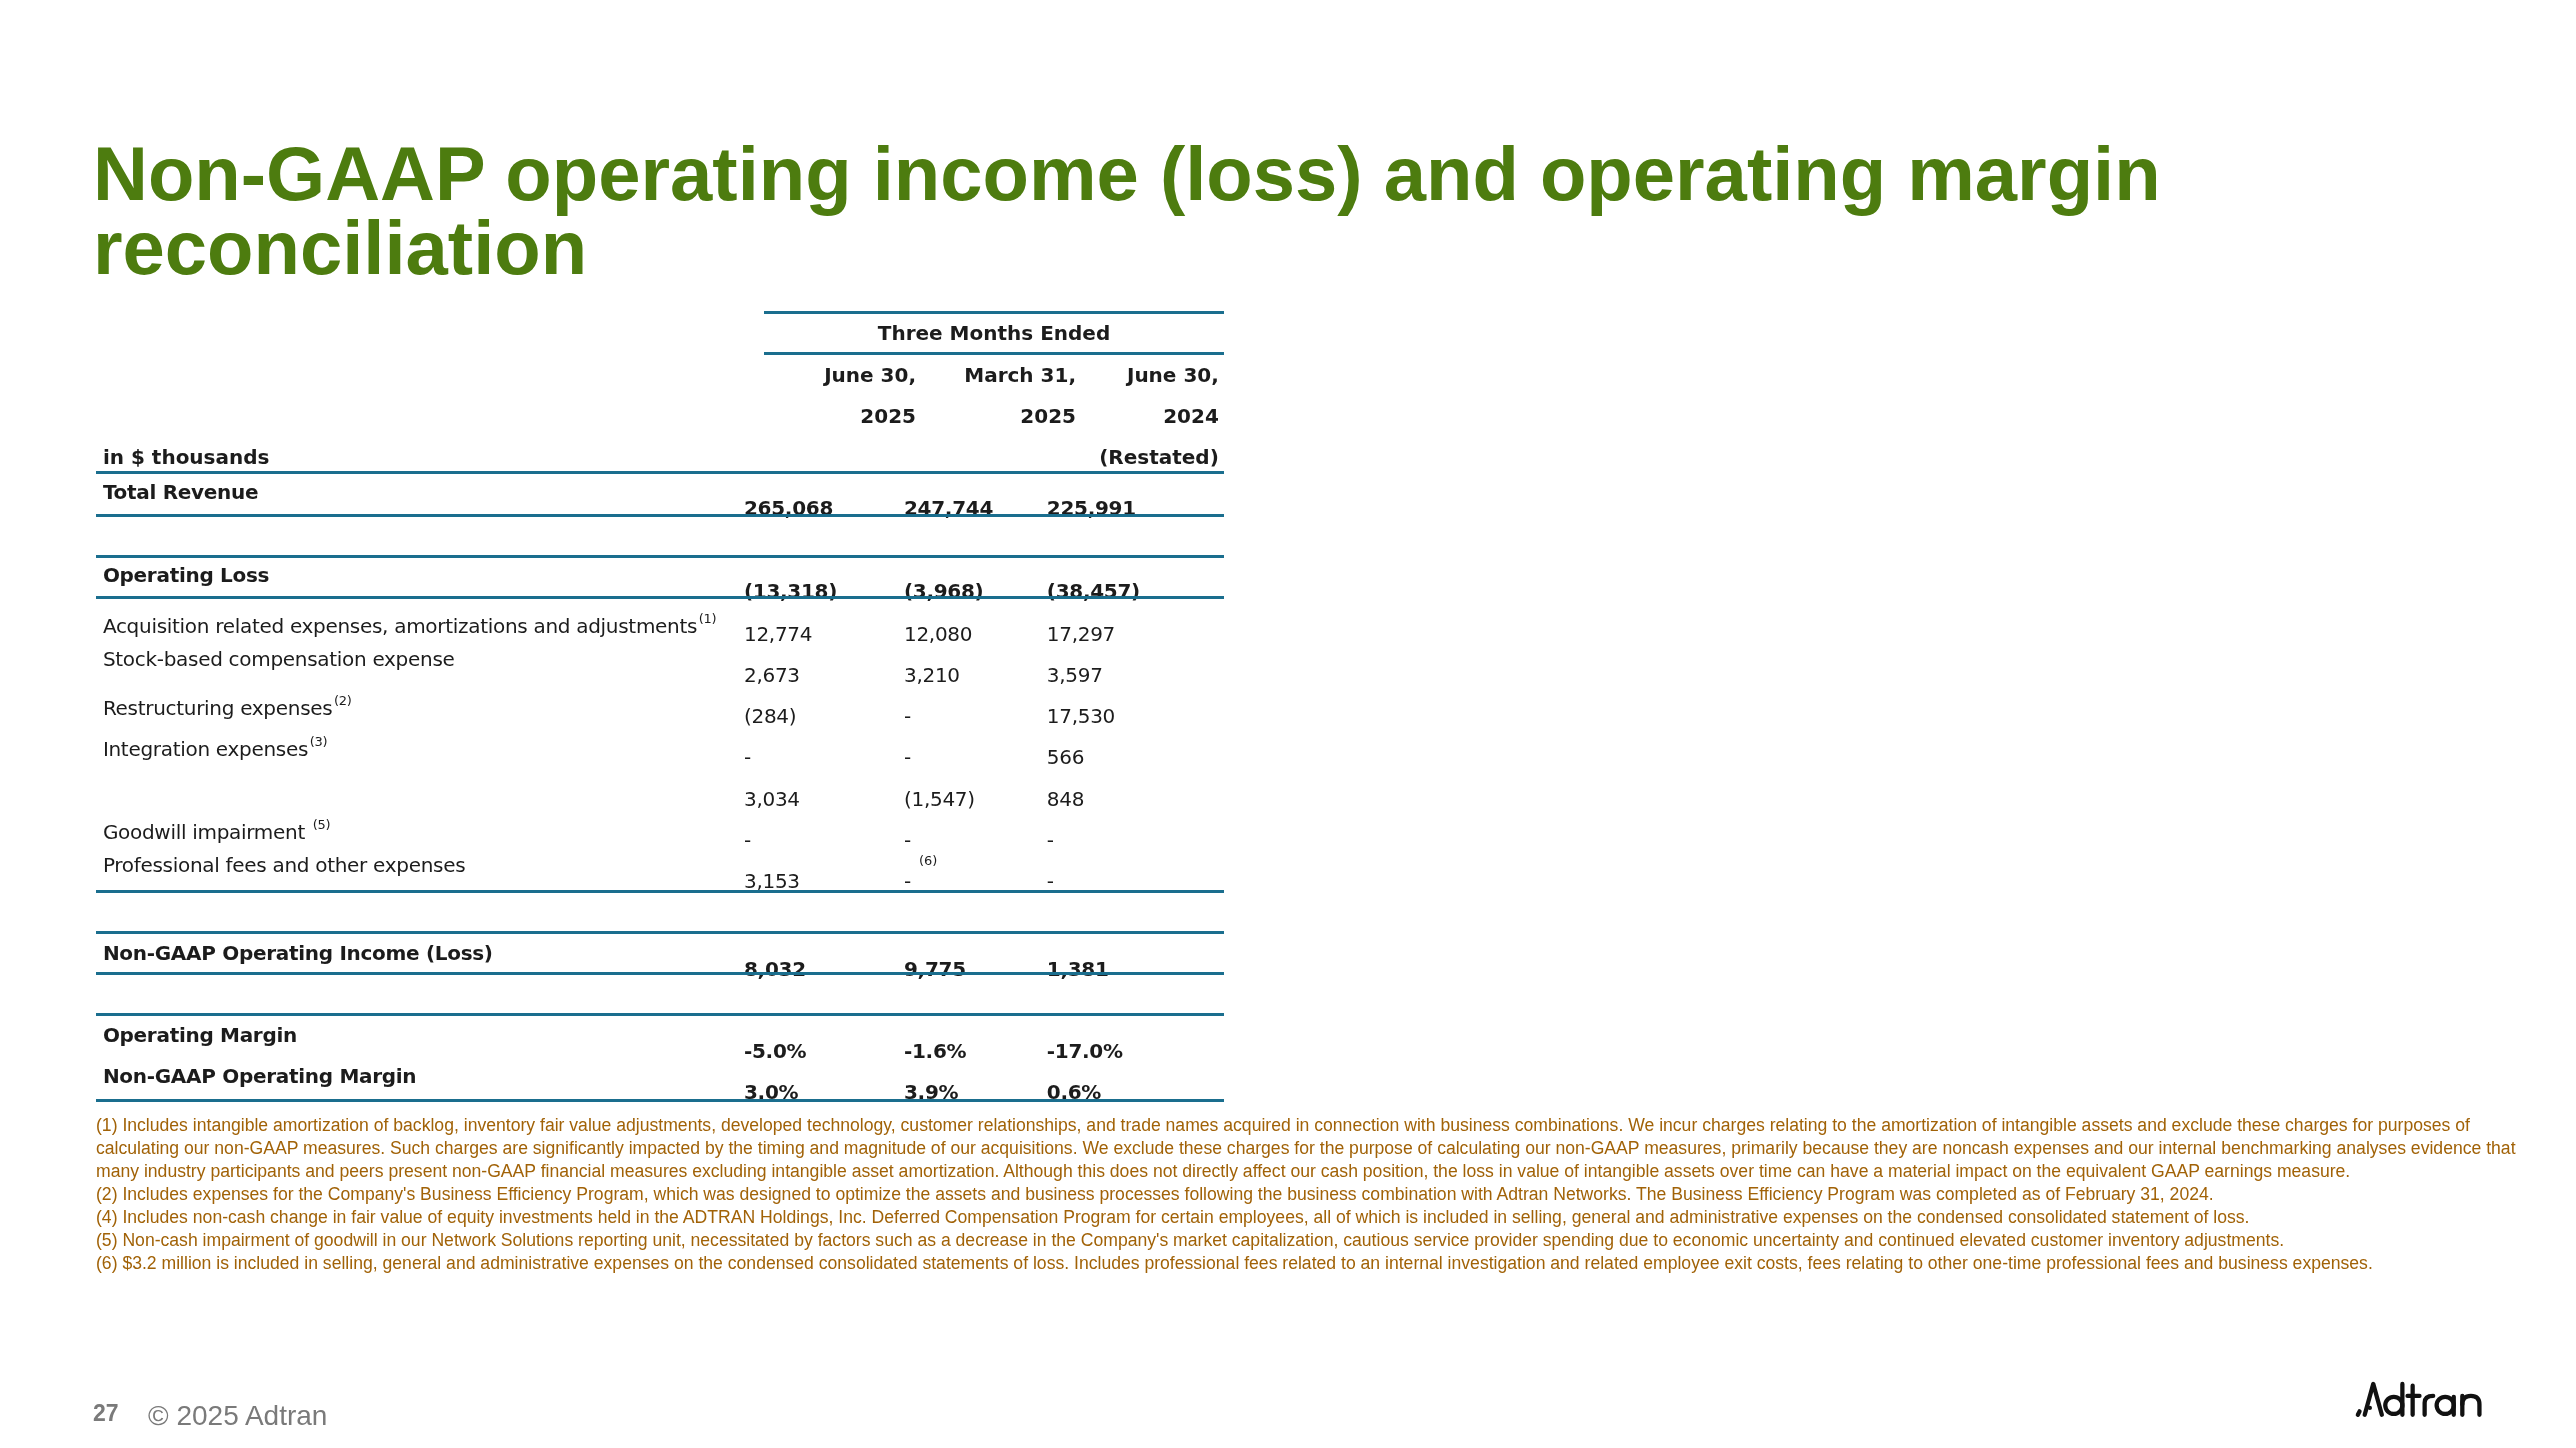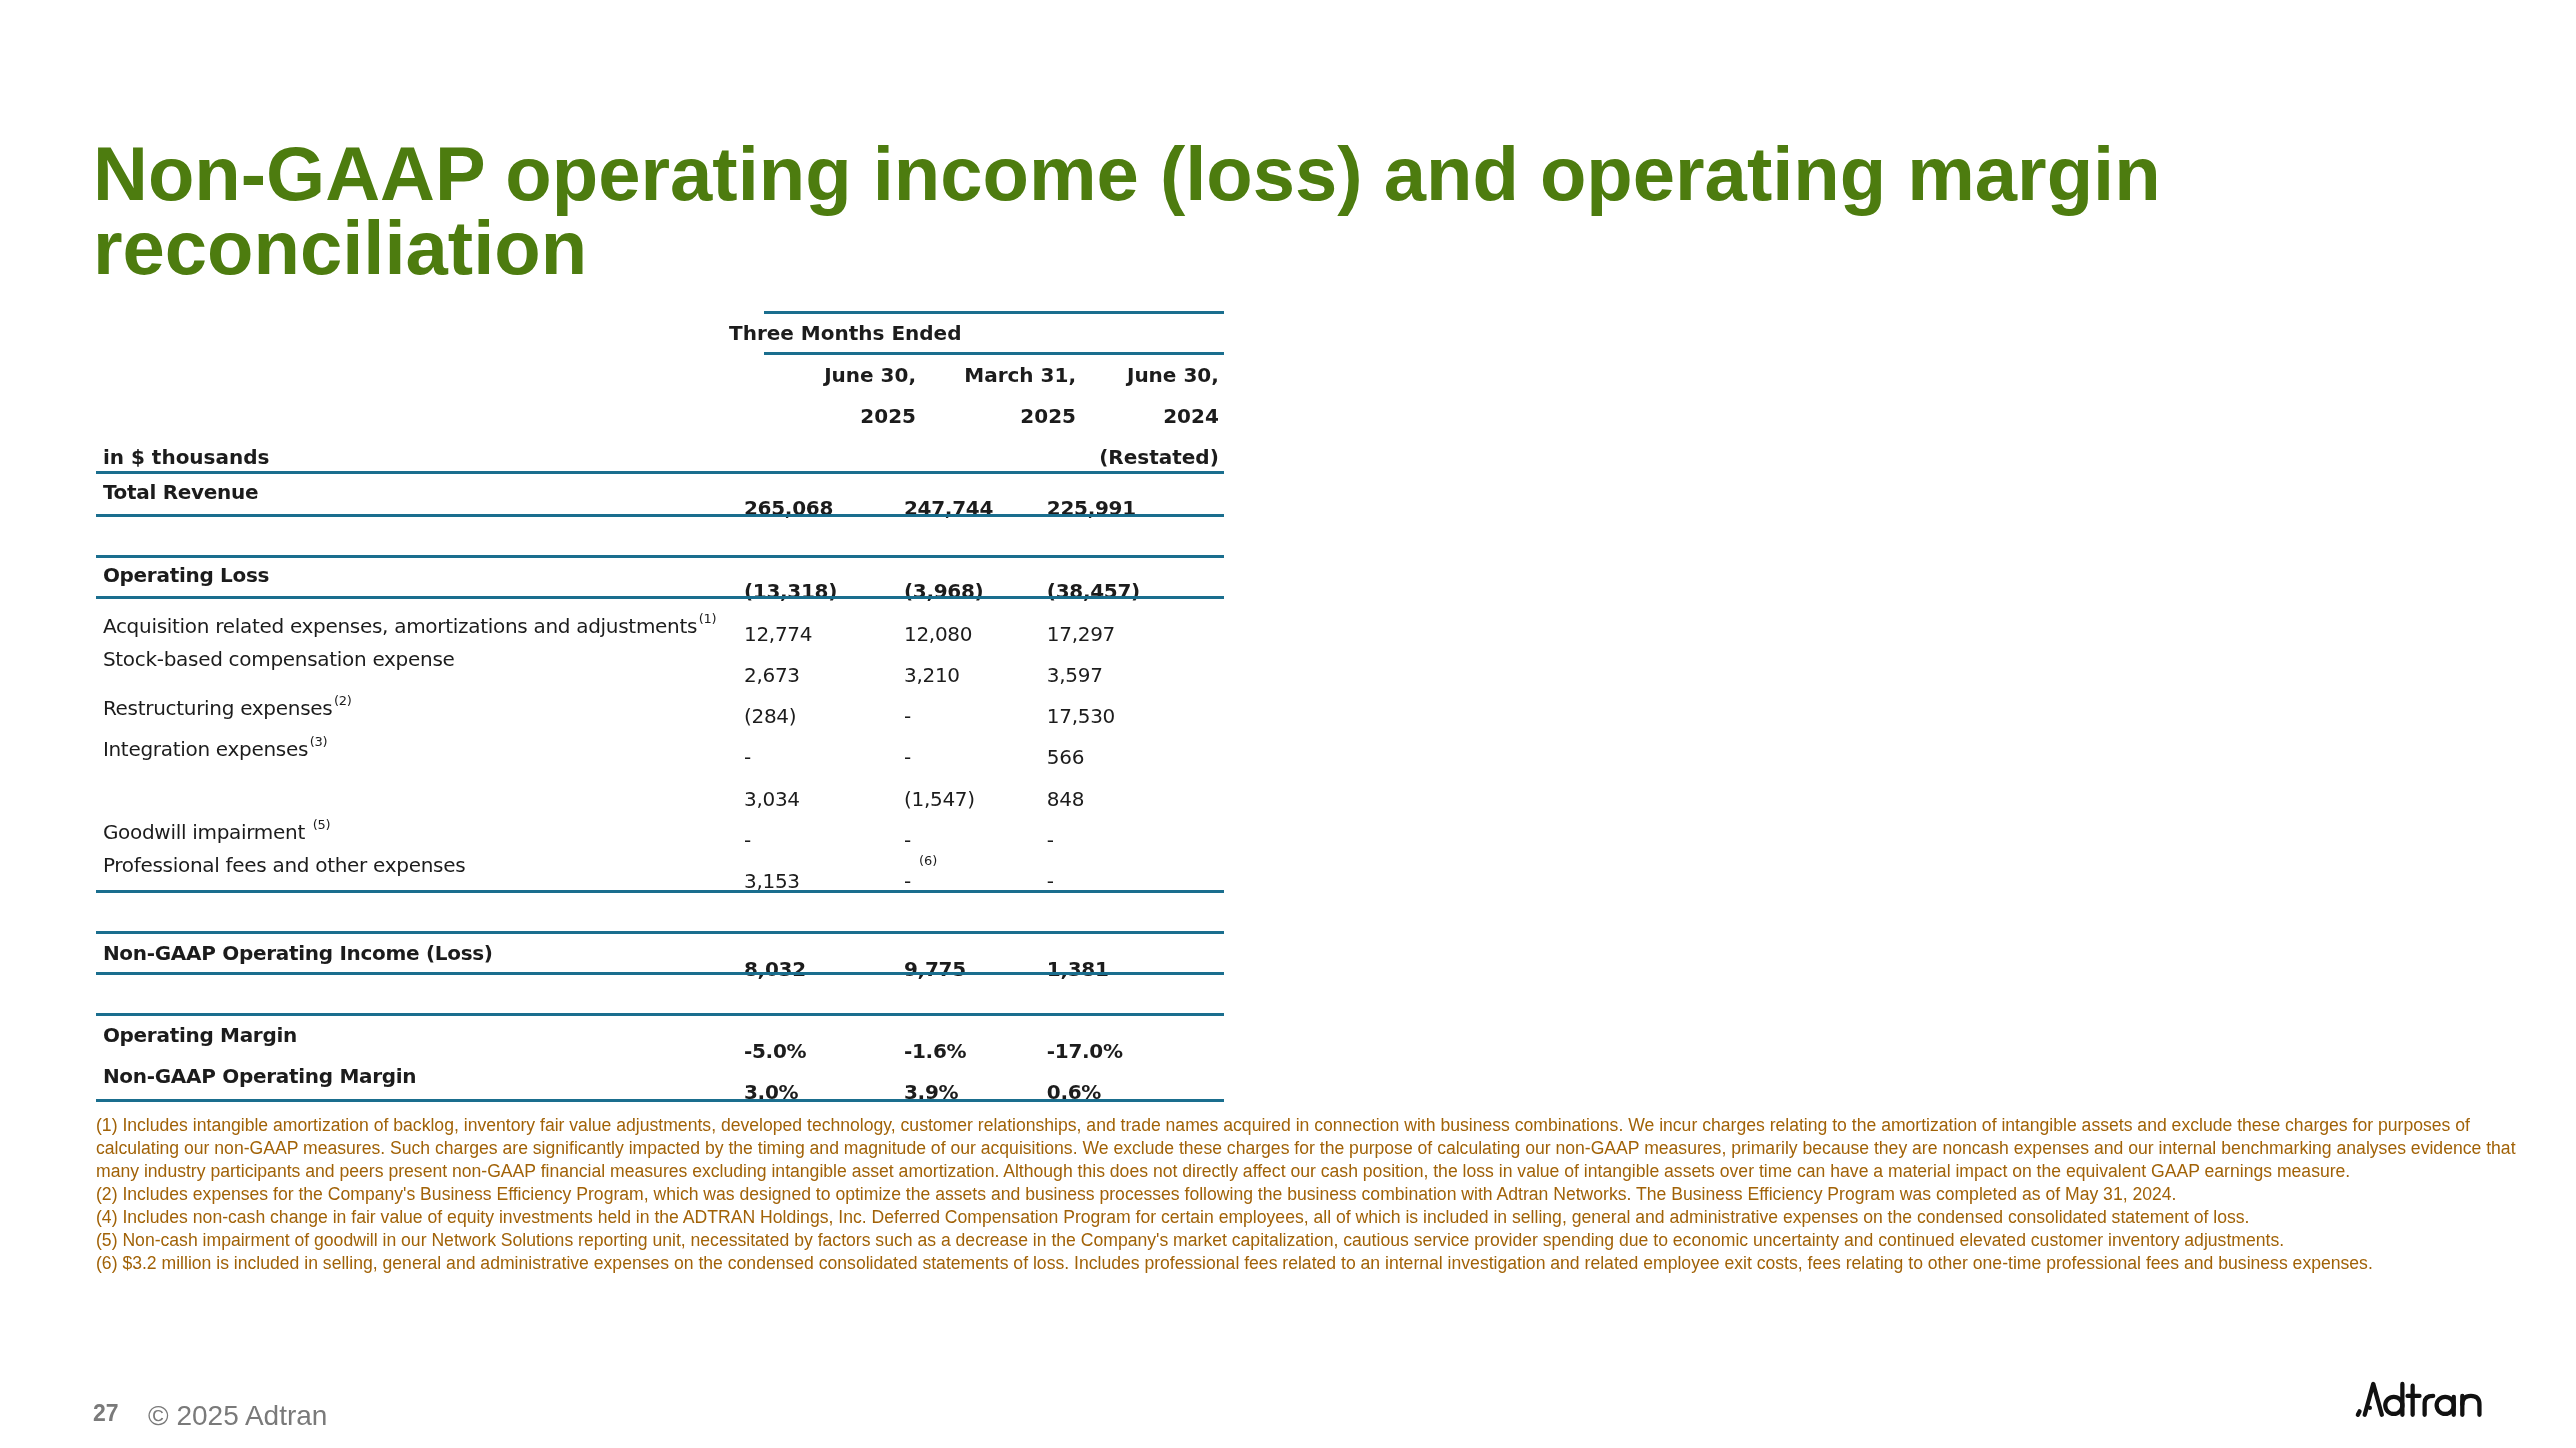--- a/index.html
+++ b/index.html
@@ -31,21 +31,21 @@
   .logo { position: absolute; left: 2351px; top: 1377px; width: 137px; height: 43px; }
 </style>
 </head>
 <body>
 
 <h1 class="title">Non-GAAP operating income (loss) and operating margin reconciliation</h1>
 
 <div class="tbl">
 
   <div class="rule" style="left:668px; width:460px; top:0px;"></div>
-  <div class="hdr" style="left:633px; width:460px; top:10.3px;">Three Months Ended</div>
+  <div class="hdr" style="left:668px; width:460px; text-align:center; top:10.3px;">Three Months Ended</div>
   <div class="rule" style="left:668px; width:460px; top:41px;"></div>
 
   <div class="hdr" style="right:308px; top:52px; text-align:right;">June 30,</div>
   <div class="hdr" style="right:148px; top:52px; text-align:right;">March 31,</div>
   <div class="hdr" style="right:5.2px; top:52px; text-align:right;">June 30,</div>
   <div class="hdr" style="right:308px; top:93px; text-align:right;">2025</div>
   <div class="hdr" style="right:148px; top:93px; text-align:right;">2025</div>
   <div class="hdr" style="right:5.2px; top:93px; text-align:right;">2024</div>
   <div class="hdr" style="left:6.9px; top:134px;">in $ thousands</div>
   <div class="hdr" style="right:5.2px; top:134px; text-align:right;">(Restated)</div>
@@ -143,21 +143,21 @@
     <span class="lbl">Non-GAAP Operating Margin</span>
     <span class="c c1">3.0%</span>
     <span class="c c2">3.9%</span>
     <span class="c c3">0.6%</span>
   </div>
   <div class="rule" style="left:0; width:1128px; top:788px;"></div>
 </div>
 
 <div class="notes">
   <p>(1) Includes intangible amortization of backlog, inventory fair value adjustments, developed technology, customer relationships, and trade names acquired in connection with business combinations. We incur charges relating to the amortization of intangible assets and exclude these charges for purposes of calculating our non-GAAP measures. Such charges are significantly impacted by the timing and magnitude of our acquisitions. We exclude these charges for the purpose of calculating our non-GAAP measures, primarily because they are noncash expenses and our internal benchmarking analyses evidence that many industry participants and peers present non-GAAP financial measures excluding intangible asset amortization. Although this does not directly affect our cash position, the loss in value of intangible assets over time can have a material impact on the equivalent GAAP earnings measure.</p>
-  <p>(2) Includes expenses for the Company's  Business Efficiency Program, which was designed to optimize the assets and business processes following the business combination with Adtran Networks. The Business Efficiency Program was completed as of May 31, 2024.</p>
+  <p>(2) Includes expenses for the Company's  Business Efficiency Program, which was designed to optimize the assets and business processes following the business combination with Adtran Networks. The Business Efficiency Program was completed as of February 31, 2024.</p>
   <p>(4) Includes non-cash change in fair value of equity investments held in the ADTRAN Holdings, Inc. Deferred Compensation Program for certain employees, all of which is included in selling, general and administrative expenses on the condensed consolidated statement of loss.</p>
   <p>(5) Non-cash impairment of goodwill in our Network Solutions reporting unit, necessitated by factors such as a decrease in the Company's market capitalization, cautious service provider spending due to economic uncertainty and continued elevated customer inventory adjustments.</p>
   <p>(6) $3.2 million is included in selling, general and administrative expenses on the condensed consolidated statements of loss. Includes professional fees related to an internal investigation and related employee exit costs, fees relating to other one-time professional fees and business expenses.</p>
 </div>
 
 <div class="footer-page">27</div>
 <div class="footer-copy">© 2025 Adtran</div>
 
 <svg class="logo" viewBox="0 0 160 50" xmlns="http://www.w3.org/2000/svg">
   <g fill="none" stroke="#111" stroke-width="5" stroke-linecap="round" stroke-linejoin="round">

